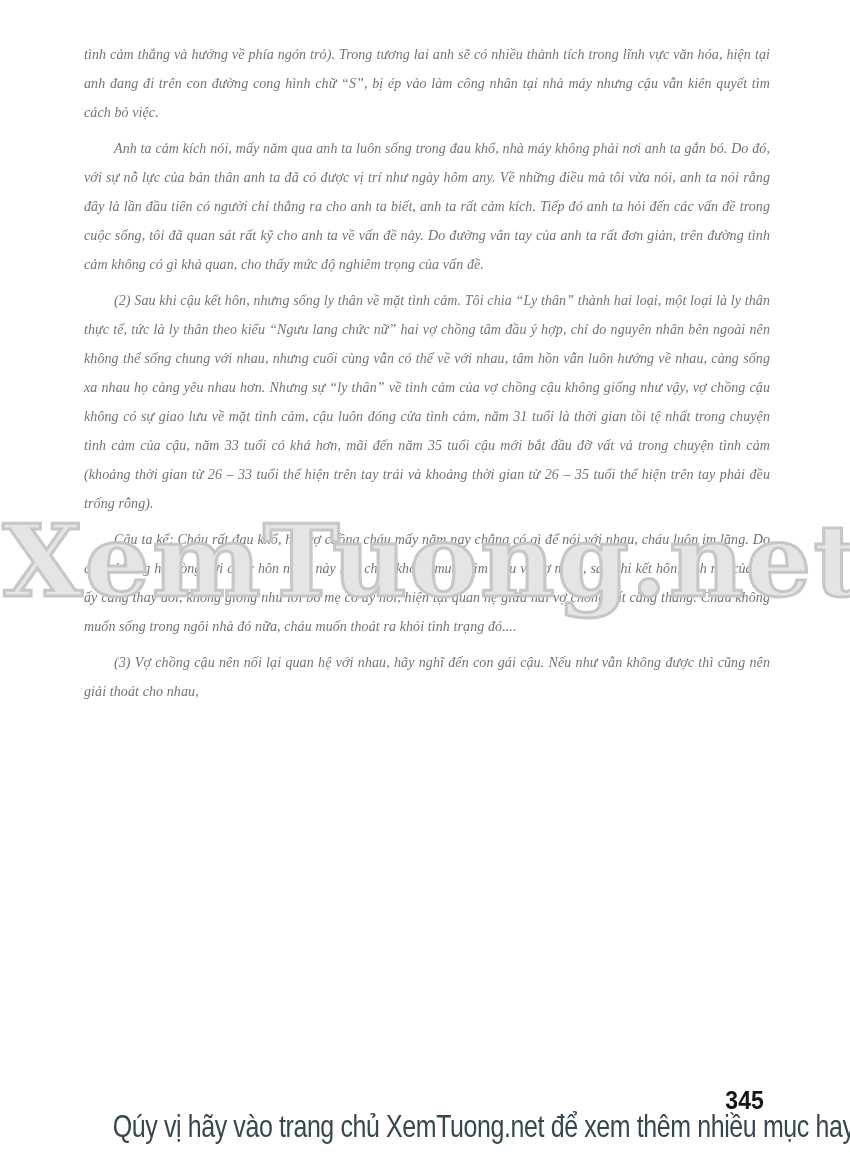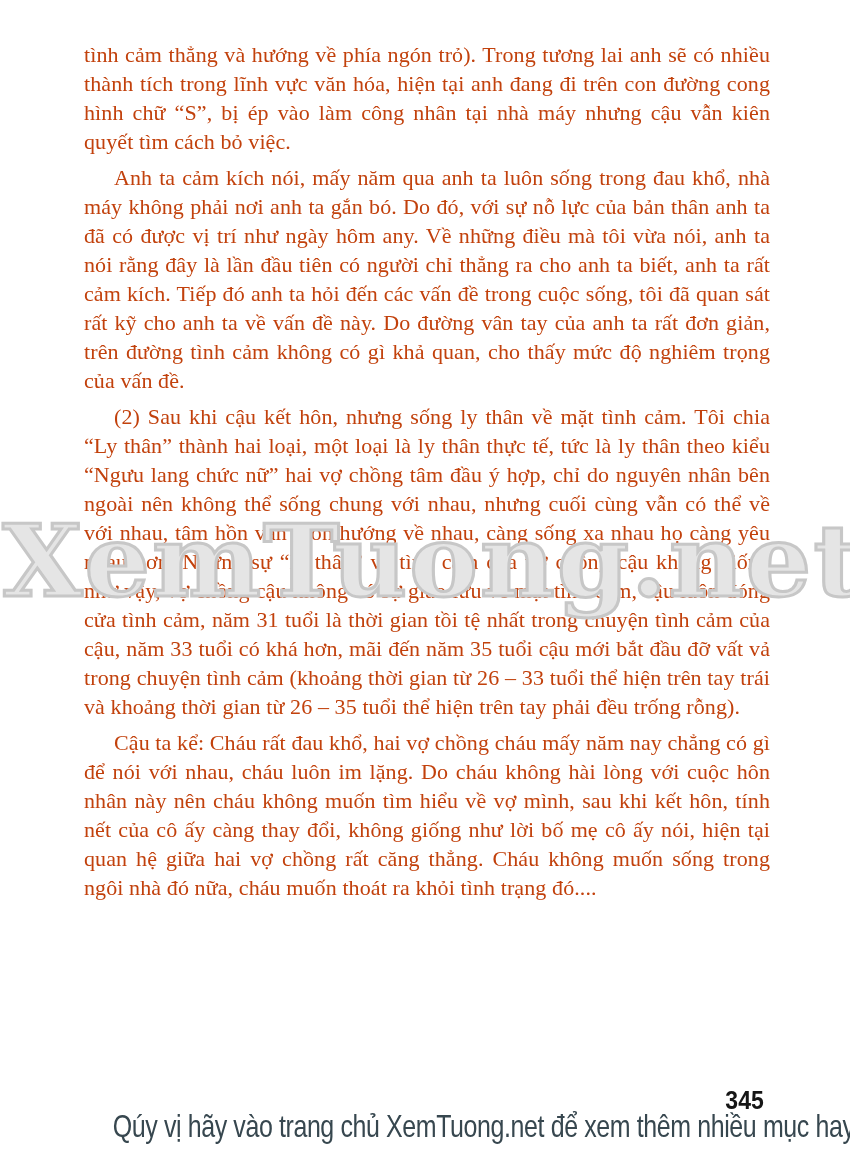--- a/index.html
+++ b/index.html
@@ -10,26 +10,27 @@
     height: 1153px;
     background: #ffffff;
     overflow: hidden;
     font-family: "Liberation Serif", "DejaVu Serif", serif;
   }
   .body-text {
     position: absolute;
     left: 84px;
     top: 40px;
     width: 686px;
-    font-size: 22px;
+    font-size: 14px;
     line-height: 29px;
-    color: #c2410c;
+    color: #737373;
     text-align: justify;
     font-weight: 500;
     letter-spacing: 0.1px;
+    font-style: italic;
   }
   .body-text p { margin-bottom: 7px; }
   .body-text p.indent { text-indent: 30px; }
   .watermark {
     position: absolute;
     top: 503px;
     left: 8px;
     width: 100%;
     text-align: center;
     white-space: nowrap;
@@ -81,20 +82,21 @@
 </head>
 <body>
 
 <div class="page">
 
   <div class="body-text">
     <p>tình cảm thẳng và hướng về phía ngón trỏ). Trong tương lai anh sẽ có nhiều thành tích trong lĩnh vực văn hóa, hiện tại anh đang đi trên con đường cong hình chữ “S”, bị ép vào làm công nhân tại nhà máy nhưng cậu vẫn kiên quyết tìm cách bỏ việc.</p>
     <p class="indent">Anh ta cảm kích nói, mấy năm qua anh ta luôn sống trong đau khổ, nhà máy không phải nơi anh ta gắn bó. Do đó, với sự nỗ lực của bản thân anh ta đã có được vị trí như ngày hôm any. Về những điều mà tôi vừa nói, anh ta nói rằng đây là lần đầu tiên có người chỉ thẳng ra cho anh ta biết, anh ta rất cảm kích. Tiếp đó anh ta hỏi đến các vấn đề trong cuộc sống, tôi đã quan sát rất kỹ cho anh ta về vấn đề này. Do đường vân tay của anh ta rất đơn giản, trên đường tình cảm không có gì khả quan, cho thấy mức độ nghiêm trọng của vấn đề.</p>
     <p class="indent">(2) Sau khi cậu kết hôn, nhưng sống ly thân về mặt tình cảm. Tôi chia “Ly thân” thành hai loại, một loại là ly thân thực tế, tức là ly thân theo kiểu “Ngưu lang chức nữ” hai vợ chồng tâm đầu ý hợp, chỉ do nguyên nhân bên ngoài nên không thể sống chung với nhau, nhưng cuối cùng vẫn có thể về với nhau, tâm hồn vẫn luôn hướng về nhau, càng sống xa nhau họ càng yêu nhau hơn. Nhưng sự “ly thân” về tình cảm của vợ chồng cậu không giống như vậy, vợ chồng cậu không có sự giao lưu về mặt tình cảm, cậu luôn đóng cửa tình cảm, năm 31 tuổi là thời gian tồi tệ nhất trong chuyện tình cảm của cậu, năm 33 tuổi có khá hơn, mãi đến năm 35 tuổi cậu mới bắt đầu đỡ vất vả trong chuyện tình cảm (khoảng thời gian từ 26 – 33 tuổi thể hiện trên tay trái và khoảng thời gian từ 26 – 35 tuổi thể hiện trên tay phải đều trống rỗng).</p>
     <p class="indent">Cậu ta kể: Cháu rất đau khổ, hai vợ chồng cháu mấy năm nay chẳng có gì để nói với nhau, cháu luôn im lặng. Do cháu không hài lòng với cuộc hôn nhân này nên cháu không muốn tìm hiểu về vợ mình, sau khi kết hôn, tính nết của cô ấy càng thay đổi, không giống như lời bố mẹ cô ấy nói, hiện tại quan hệ giữa hai vợ chồng rất căng thẳng. Cháu không muốn sống trong ngôi nhà đó nữa, cháu muốn thoát ra khỏi tình trạng đó....</p>
+    <p class="indent">(3) Vợ chồng cậu nên nối lại quan hệ với nhau, hãy nghĩ đến con gái cậu. Nếu như vẫn không được thì cũng nên giải thoát cho nhau,</p>
   </div>
 
   <div class="watermark">
     <span>XemTuong.net</span>
   </div>
 
   <div class="page-number">345</div>
 
   <div class="footer-note">
     <span>Qúy vị hãy vào trang chủ XemTuong.net để xem thêm nhiều mục hay khác</span>

